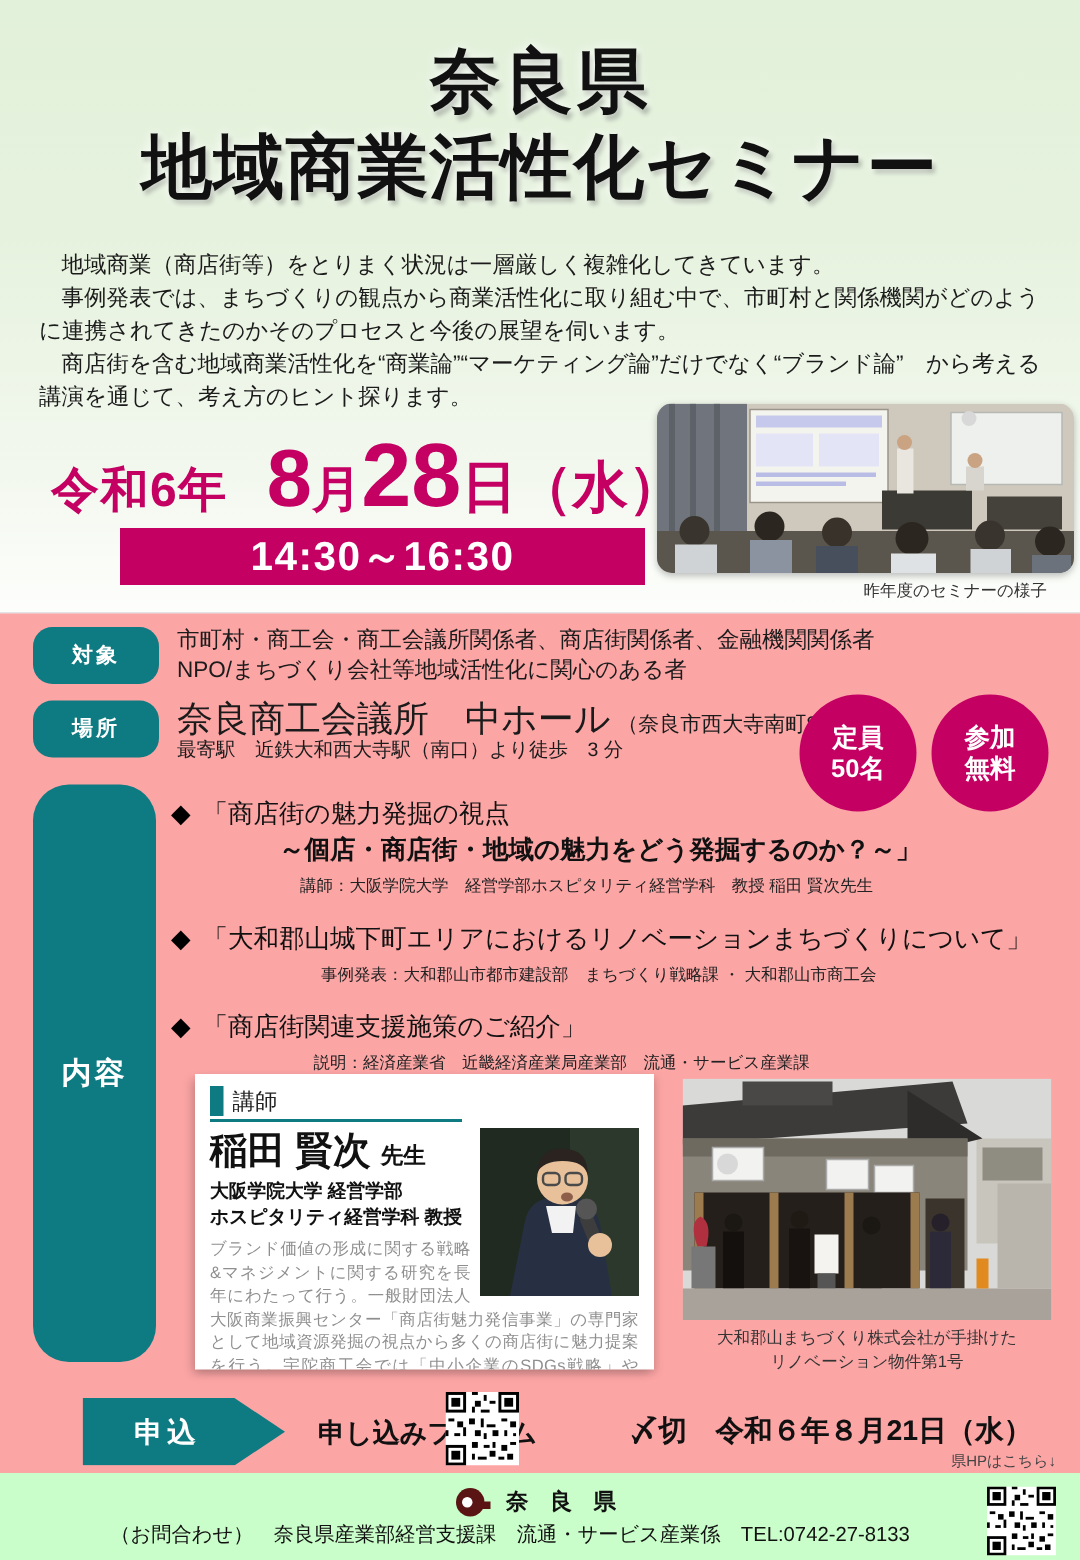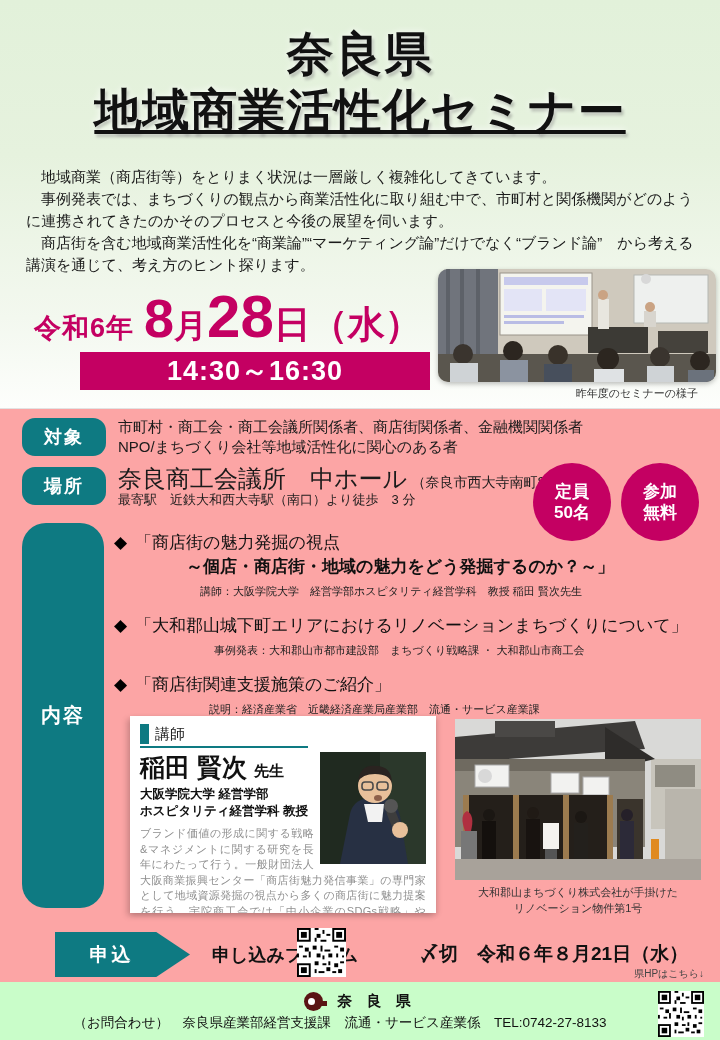--- a/index.html
+++ b/index.html
@@ -6,43 +6,43 @@
   body{font-family:"Liberation Sans","DejaVu Sans",sans-serif;background:#777;}
   .poster{position:relative;width:720px;height:1040px;background:#fca5a5;margin:0 auto;overflow:hidden;}
 
   
   .hero{position:absolute;left:0;top:0;width:720px;height:408px;
         background:linear-gradient(180deg,#e2f1da 0%,#e6f2de 38%,#f3f8ef 78%,#fdfefc 100%);
         border-bottom:1px solid #e3e3e3;}
   .title{position:absolute;left:0;top:26px;width:720px;text-align:center;font-weight:bold;color:#111;
          text-shadow:0 0 7px rgba(255,255,255,.95),2px 3px 3px rgba(0,0,0,.28);}
   .title .l1{font-size:47px;line-height:56px;letter-spacing:2px;}
-  .title .l2{font-size:47px;line-height:58px;letter-spacing:1px;text-decoration:underline;}
+  .title .l2{font-size:47px;line-height:58px;letter-spacing:1px;}
 
   .intro{position:absolute;left:26px;top:166px;width:676px;font-size:15px;line-height:22px;color:#1b1b1b;}
   .intro p{margin:0;}
 
   
   .date-row{position:absolute;left:34px;top:282px;display:flex;align-items:baseline;color:#c40062;font-weight:bold;white-space:nowrap;}
-  .d-era{font-size:27px;letter-spacing:1px;margin-right:10px;}
+  .d-era{font-size:32px;letter-spacing:1px;margin-right:26px;}
   .d-m{font-size:54px;}
   .d-mu{font-size:33px;}
   .d-d{font-size:60px;}
   .d-du{font-size:37px;}
   .time-bar{position:absolute;left:80px;top:352px;width:350px;height:38px;background:#c40062;
             color:#fff;font-size:27px;font-weight:bold;display:flex;align-items:center;justify-content:center;letter-spacing:1px;}
 
   
   .photo1{position:absolute;left:438px;top:269px;width:278px;height:113px;border-radius:10px;overflow:hidden;box-shadow:0 2px 5px rgba(0,0,0,.25);}
   .photo1 svg{display:block;}
   .cap1{position:absolute;left:438px;top:386px;width:260px;text-align:right;font-size:11px;color:#333;}
 
   
   .badge{position:absolute;left:22px;width:84px;height:38px;background:#0e7a82;border-radius:13px;
-         color:#fff;font-size:18px;font-weight:bold;display:flex;align-items:center;justify-content:center;letter-spacing:2px;}
+         color:#fff;font-size:14px;font-weight:bold;display:flex;align-items:center;justify-content:center;letter-spacing:2px;}
   .b-target{top:418px;}
   .b-place{top:467px;}
   .target-text{position:absolute;left:118px;top:417px;width:480px;font-size:15px;line-height:20px;color:#1b1b1b;}
   .place-line1{position:absolute;left:118px;top:463px;width:520px;white-space:nowrap;color:#1b1b1b;}
   .place-name{font-size:24px;}
   .place-addr{font-size:14px;}
   .place-access{position:absolute;left:118px;top:491px;font-size:13px;color:#1b1b1b;}
 
   .circle{position:absolute;width:78px;height:78px;border-radius:50%;background:#c40062;color:#fff;
           display:flex;flex-direction:column;align-items:center;justify-content:center;font-weight:bold;font-size:17px;line-height:21px;text-align:center;}

